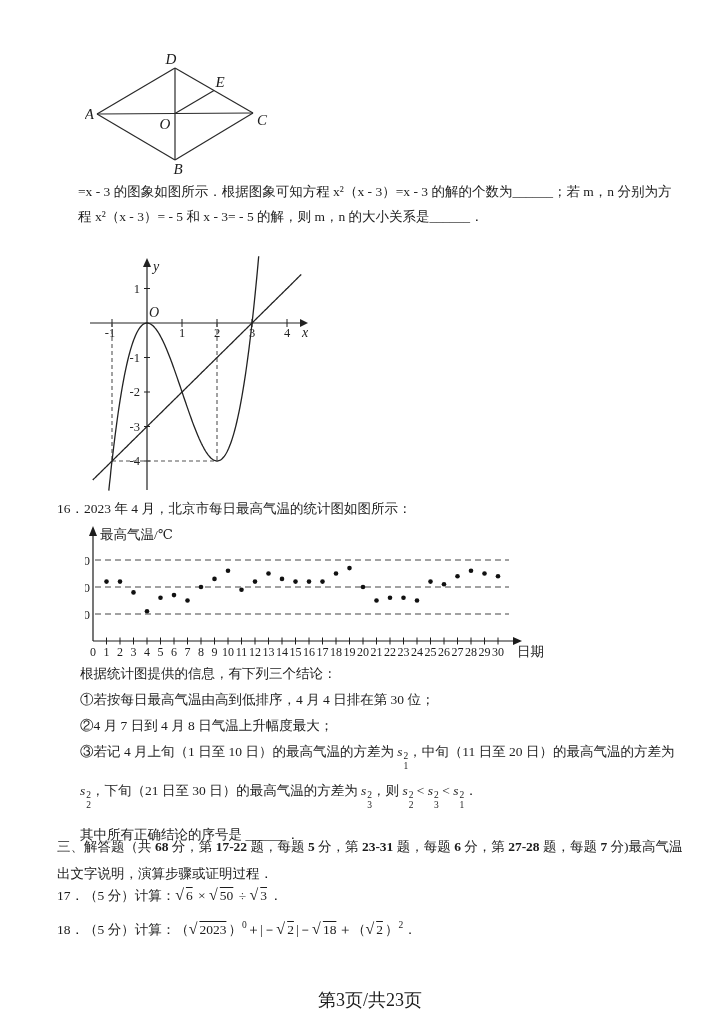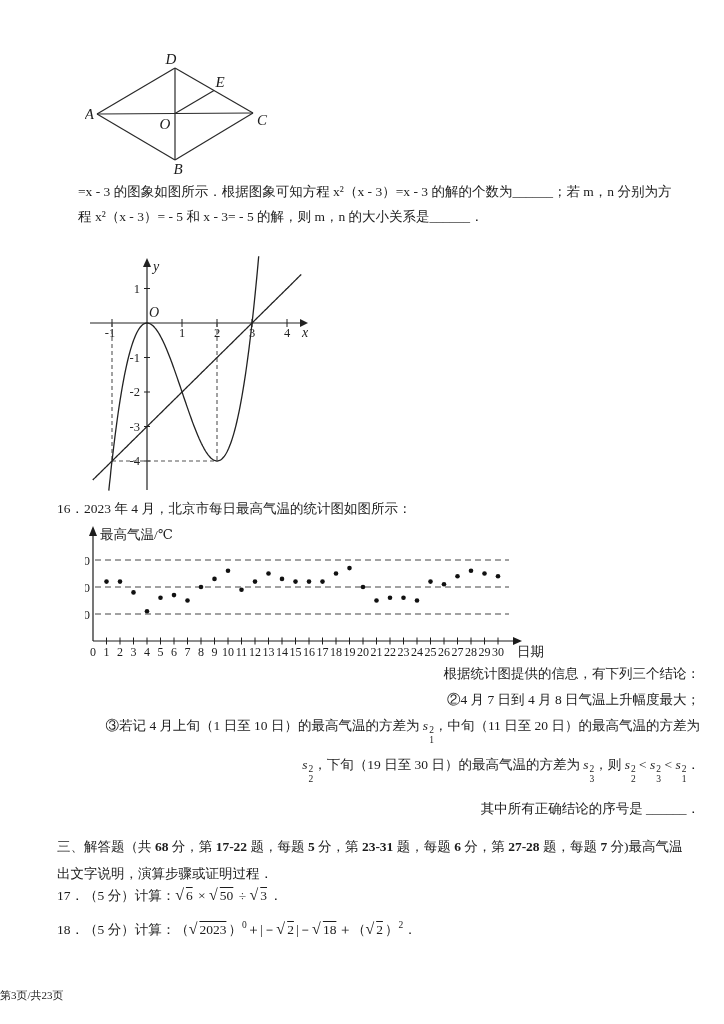--- a/index.html
+++ b/index.html
@@ -7,35 +7,35 @@
     position:relative;
     width:724px;height:1024px;
     background:#ffffff;
     color:#1c1c1c;
     font-family:"Liberation Serif","DejaVu Serif",serif;
     overflow:hidden;
   }
   .abs{position:absolute;}
   .t{font-size:13.5px;line-height:25px;white-space:nowrap;}
   .q15line2{padding-left:21px;font-family:Liberation Serif, serif;}
-  .notes .t{line-height:26px;text-align:right;}
+  .notes .t{line-height:26px;}
   .sec .t{line-height:27px;}
   svg text{font-family:"Liberation Serif","DejaVu Serif",serif;}
   .vlabel{font-style:italic;}
   b,.b{font-weight:bold;}
   
   .sqrt{white-space:nowrap;}
   .rsign{font-size:16px;}
   .rad{text-decoration:overline;padding:0 2px;}
   sup.e{font-size:9.5px;}
   
   .ssv{font-style:italic;}
   .stk{display:inline-flex;flex-direction:column;font-size:9.5px;line-height:9.5px;
        vertical-align:-3px;margin-left:1px;font-style:normal;}
-  .footer{left:0;right:0;top:988px;font-size:11px;}
+  .footer{left:16px;right:0;top:988px;text-align:center;font-size:18px;}
 </style>
 </head>
 <body>
 
 <svg class="abs" style="left:85px;top:42px" width="190" height="140">
   <g stroke="#2a2a2a" stroke-width="1.2" fill="none">
     <line x1="12" y1="72" x2="90" y2="26"></line>
     <line x1="90" y1="26" x2="168" y2="71"></line>
     <line x1="168" y1="71" x2="90" y2="118"></line>
     <line x1="90" y1="118" x2="12" y2="72"></line>
@@ -220,29 +220,30 @@
       <circle cx="359.0" cy="61.3" r="2.3"></circle>
       <circle cx="372.5" cy="53.2" r="2.3"></circle>
       <circle cx="386.0" cy="47.8" r="2.3"></circle>
       <circle cx="399.5" cy="50.5" r="2.3"></circle>
       <circle cx="413.0" cy="53.2" r="2.3"></circle>
     </g>
   </svg>
 
 <div class="abs notes" style="left:80px;top:661px;width:620px">
   <div class="t">根据统计图提供的信息，有下列三个结论：</div>
+  <div class="t">①若按每日最高气温由高到低排序，4 月 4 日排在第 30 位；</div>
   <div class="t">②4 月 7 日到 4 月 8 日气温上升幅度最大；</div>
   <div class="t" style="margin-top:0"><span>③若记 4 月上旬（1 日至 10 日）的最高气温的方差为 </span><span class="ssv">s</span><span class="stk">
         <span>2</span>
         <span>1</span>
       </span><span>，中旬（11 日至 20 日）的最高气温的方差为</span></div>
   <div class="t" style="margin-top:7px"><span class="ssv">s</span><span class="stk">
         <span>2</span>
         <span>2</span>
-      </span><span>，下旬（19 日至 30 日）的最高气温的方差为 </span><span class="ssv">s</span><span class="stk">
+      </span><span>，下旬（21 日至 30 日）的最高气温的方差为 </span><span class="ssv">s</span><span class="stk">
         <span>2</span>
         <span>3</span>
       </span><span>，则 </span><span class="ssv">s</span><span class="stk">
         <span>2</span>
         <span>2</span>
       </span><span> &lt; </span><span class="ssv">s</span><span class="stk">
         <span>2</span>
         <span>3</span>
       </span><span> &lt; </span><span class="ssv">s</span><span class="stk">
         <span>2</span>

